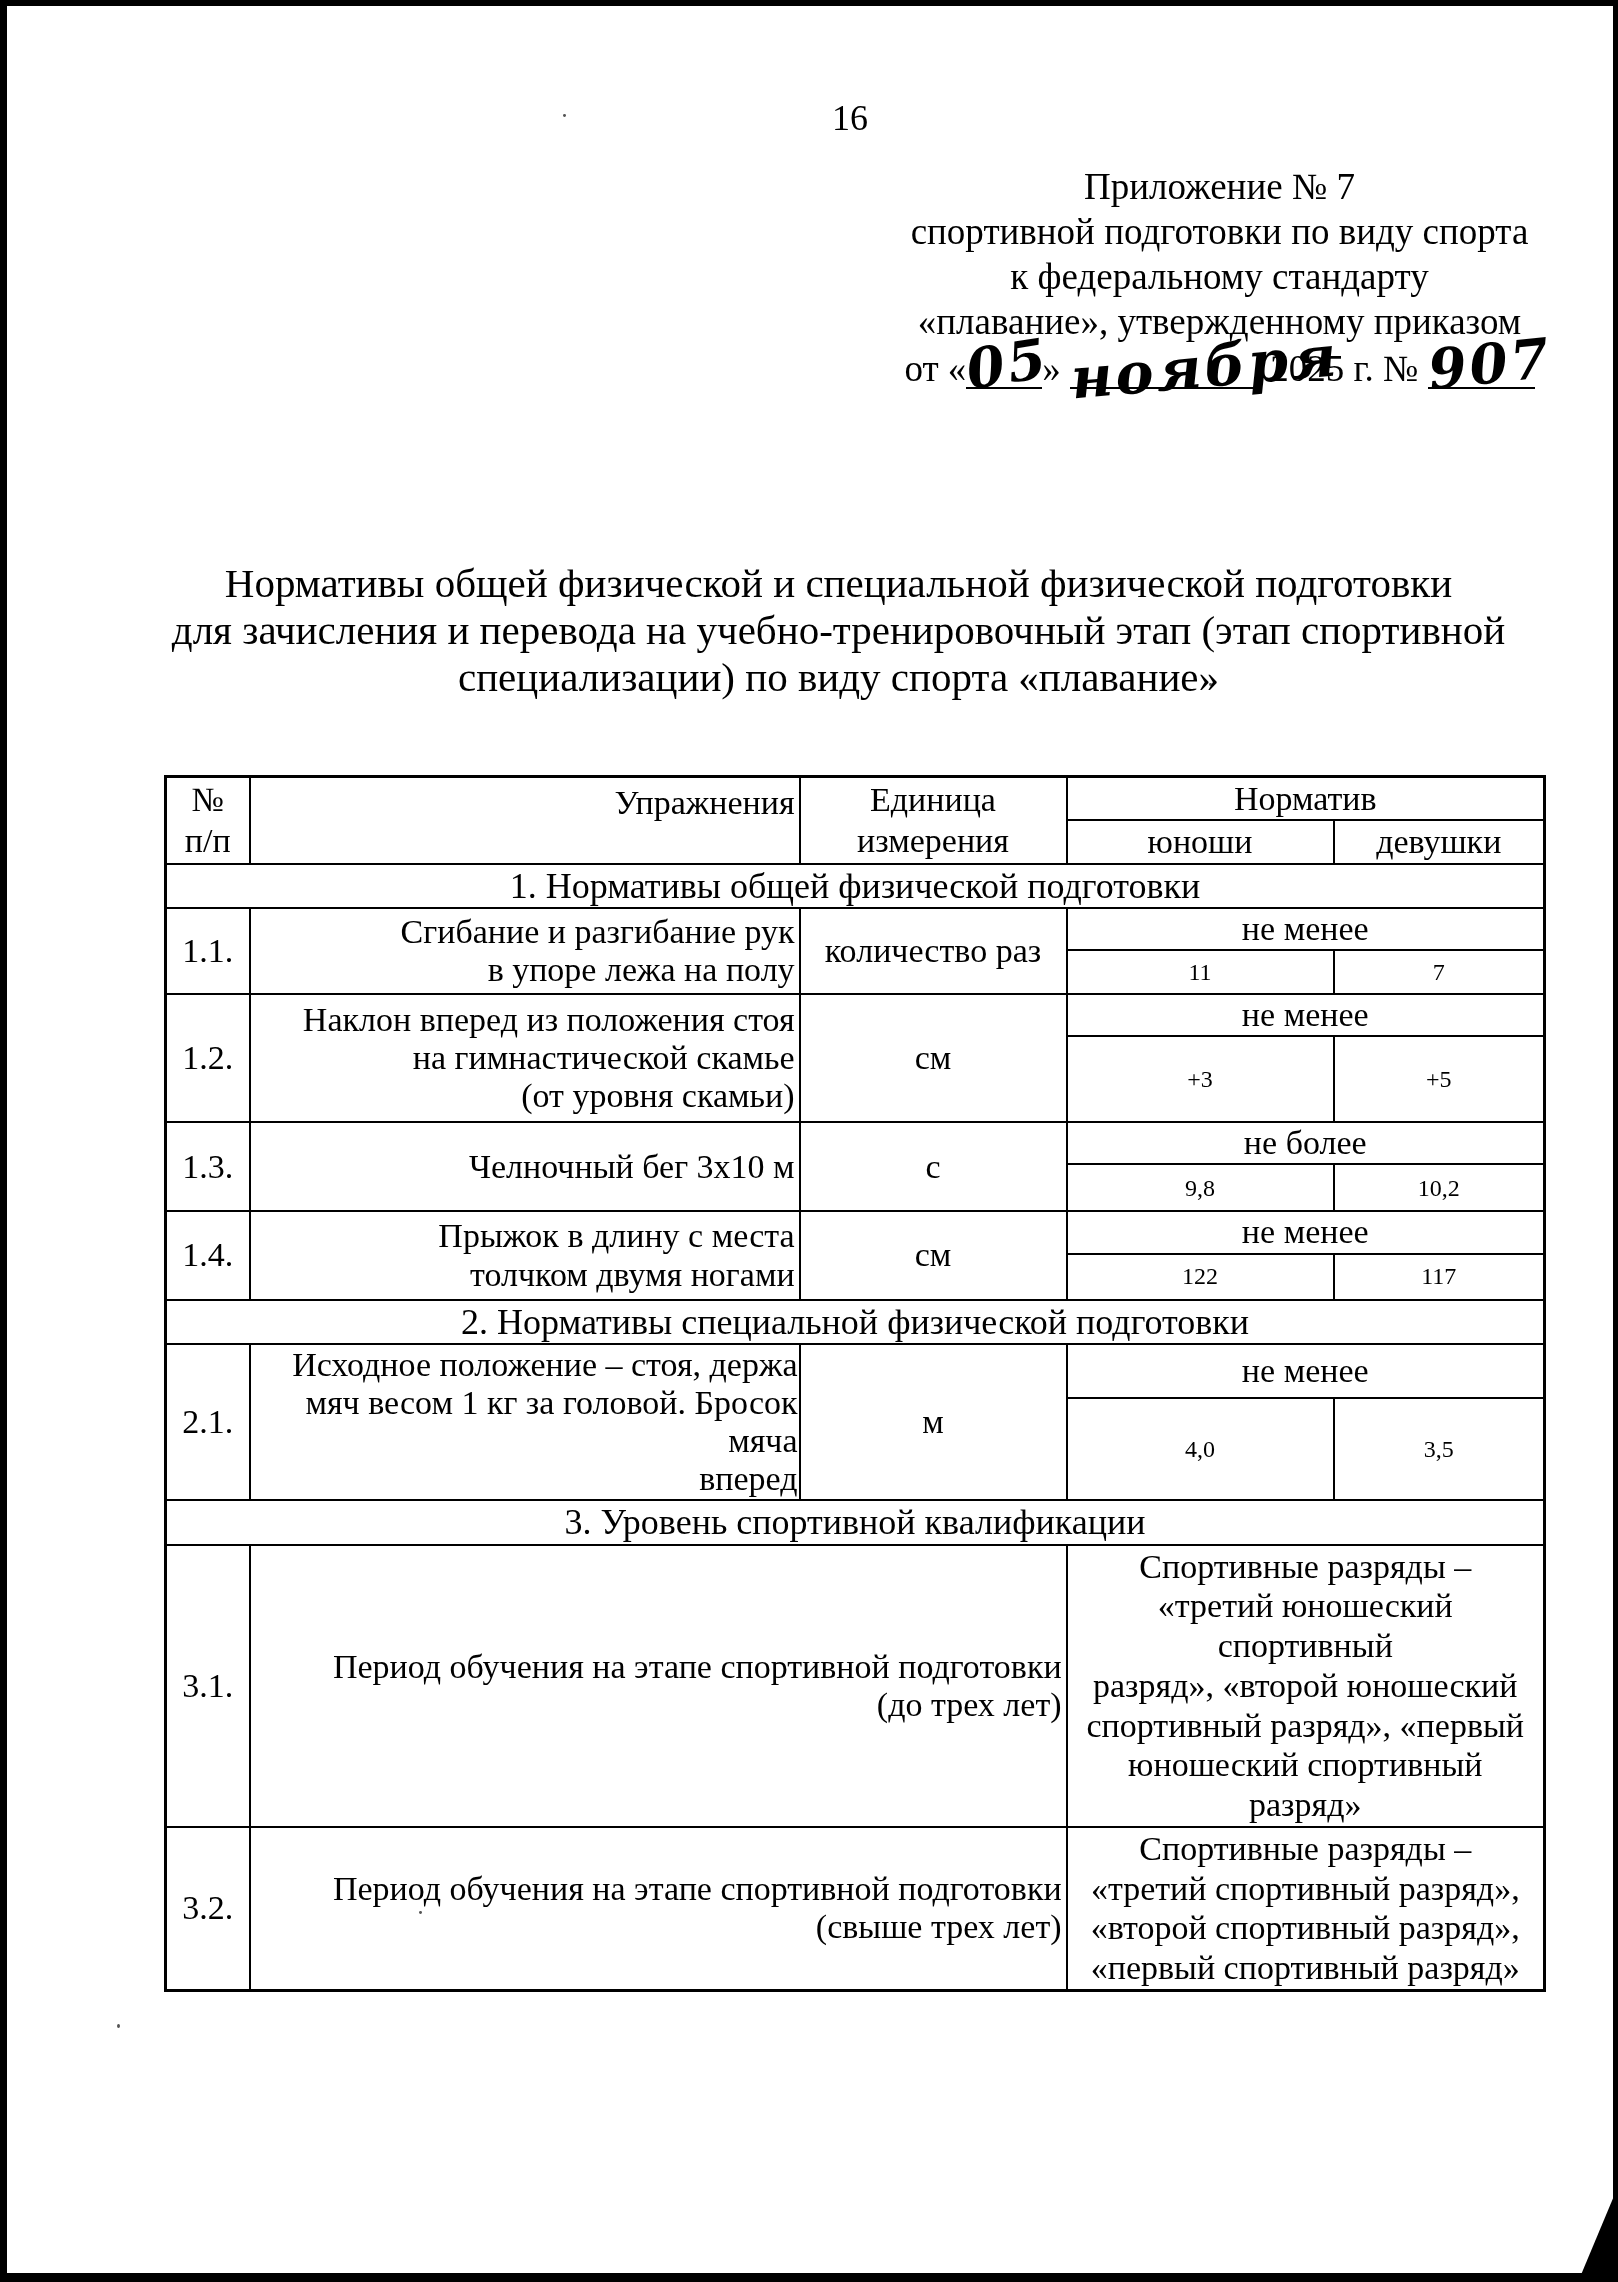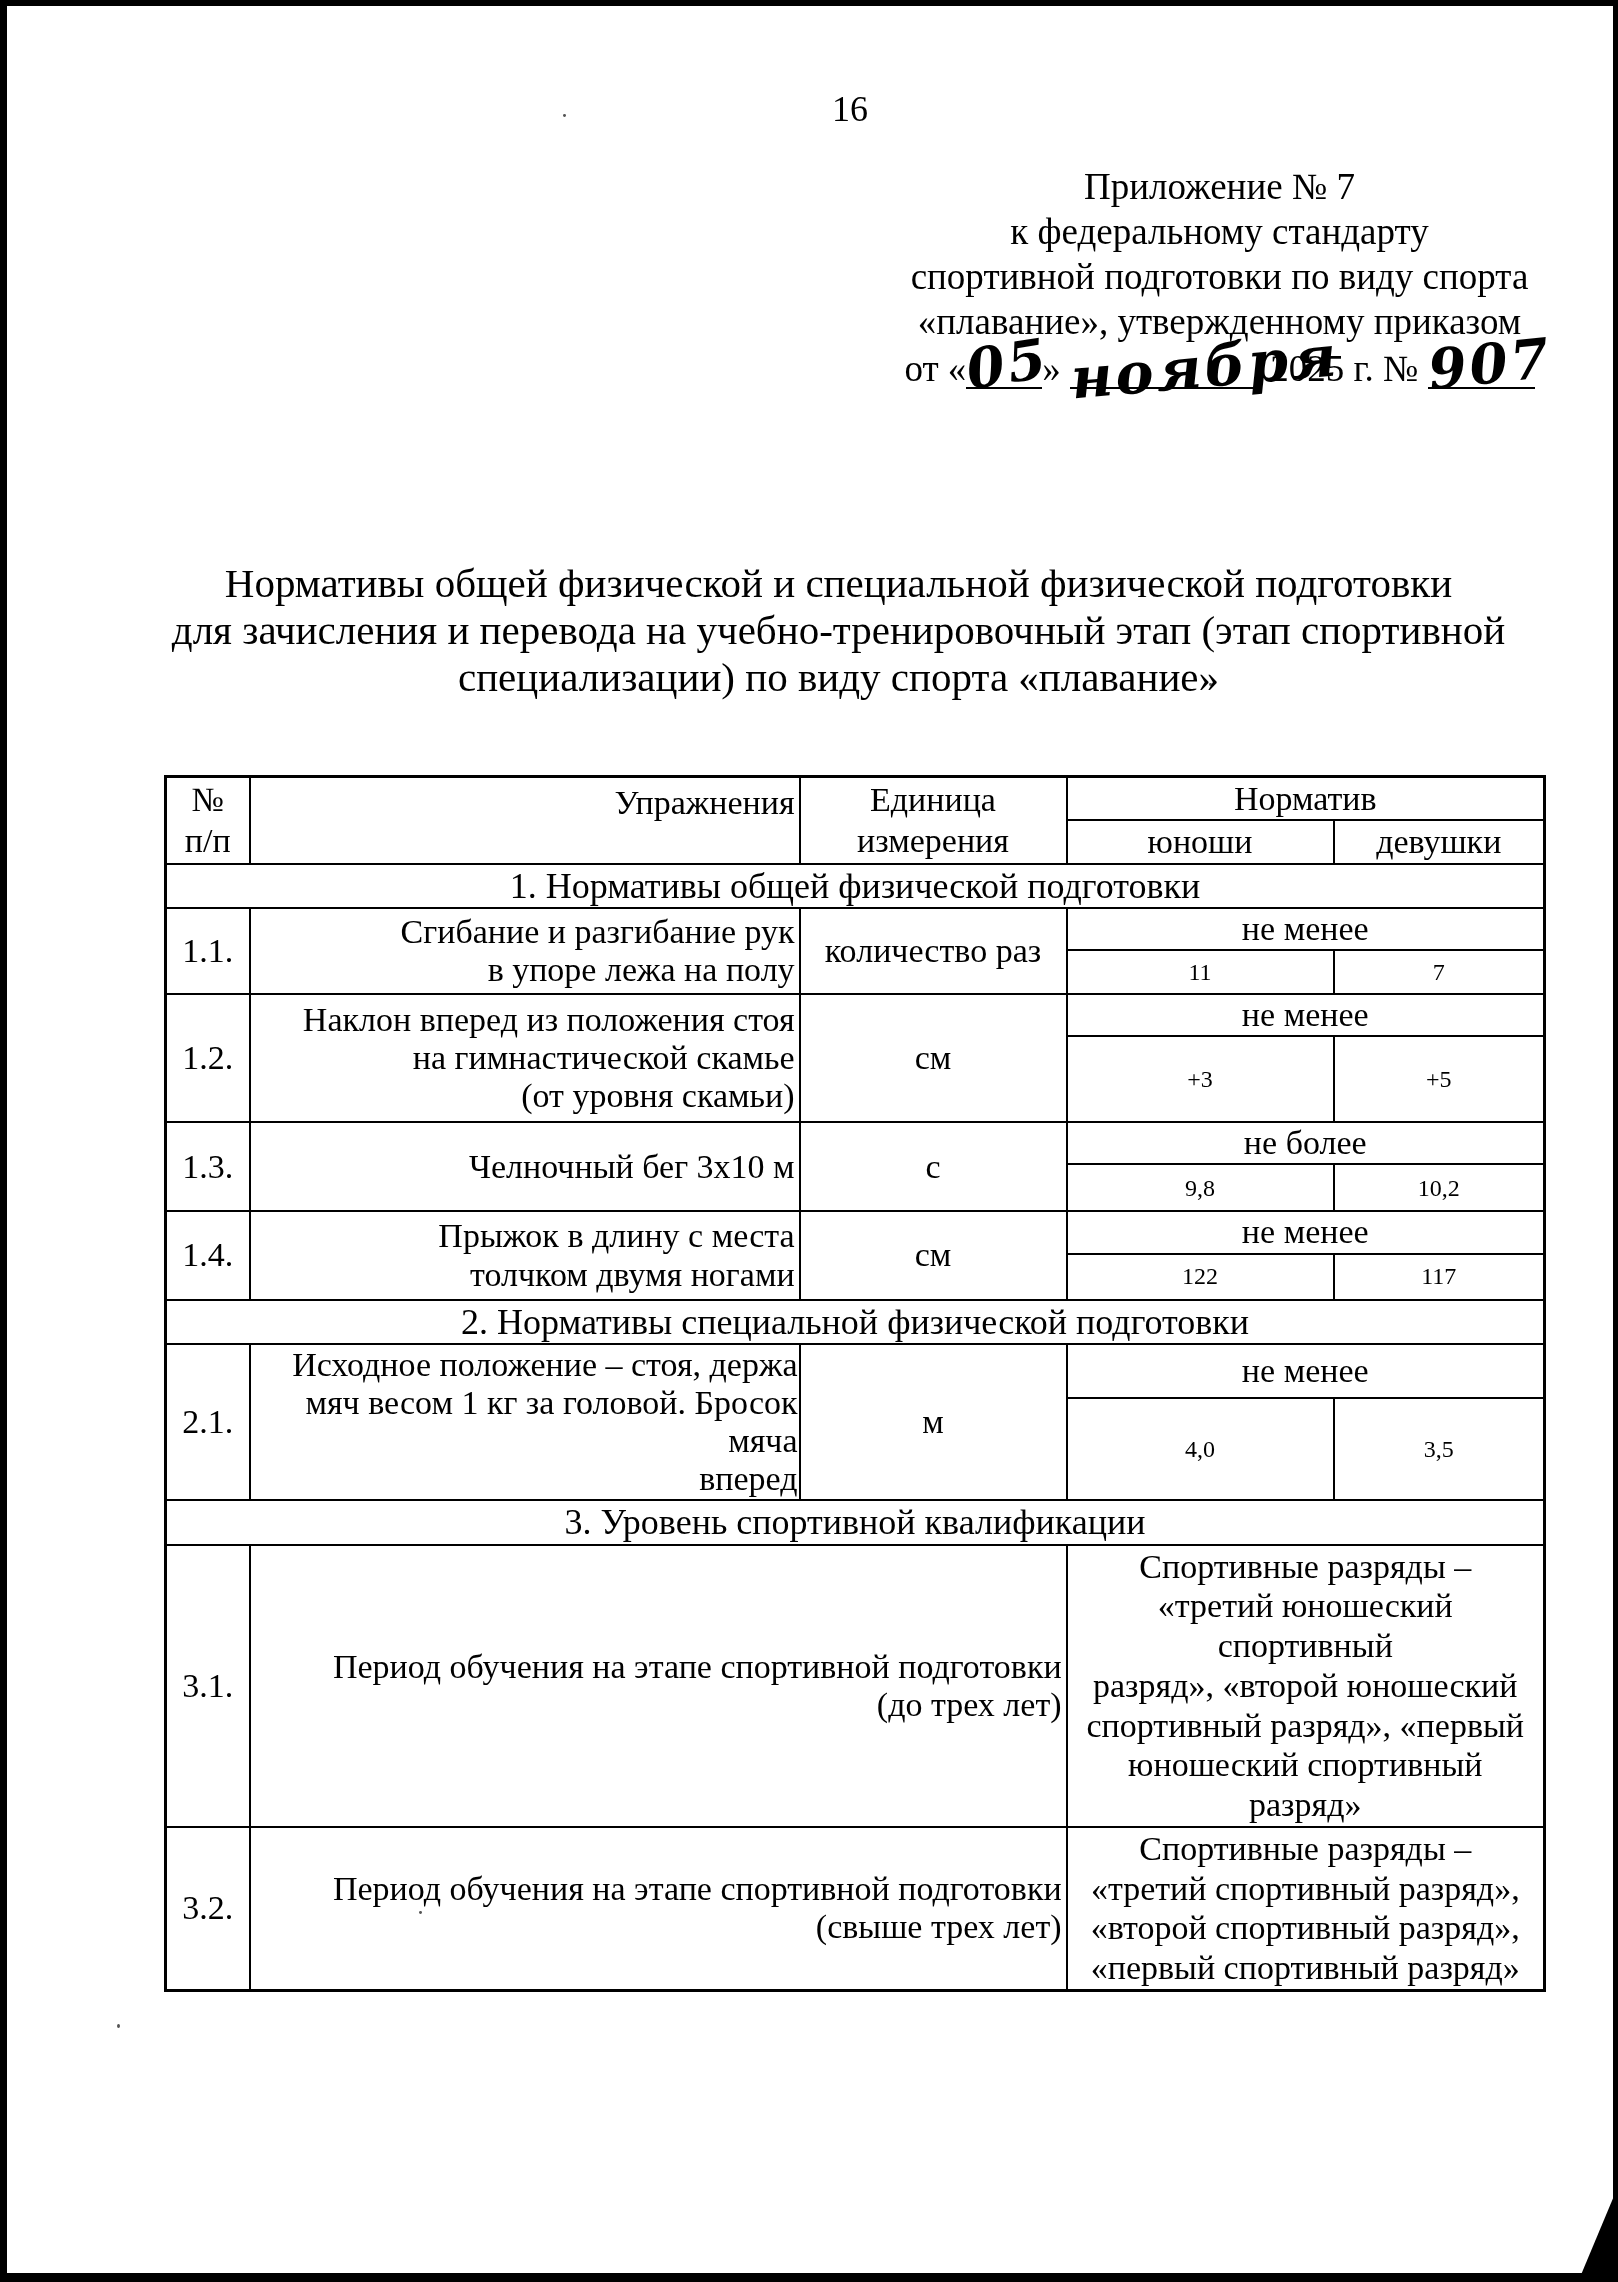--- a/index.html
+++ b/index.html
@@ -15,21 +15,21 @@
   .edge-right{right:0;top:0;width:5.9px;height:2282px;}
   .edge-bottom{left:0;bottom:0;width:1619px;height:8.8px;}
   .wedge{
     position:absolute;right:0;bottom:0;width:41px;height:98px;background:#000;
     clip-path:polygon(100% 0,100% 100%,0 100%);
   }
   .speck{position:absolute;background:#555;border-radius:50%;}
 
   
   .pagenum{
-    position:absolute;top:88px;left:850px;transform:translateX(-50%);
+    position:absolute;top:97px;left:850px;transform:translateX(-50%);
     font-size:36px;
   }
 
   
   .appendix{
     position:absolute;top:164px;left:883px;width:673px;
     text-align:center;font-size:37px;line-height:45px;
   }
   .dateline{position:relative;white-space:nowrap;margin-top:2px;}
   .blank{
@@ -86,22 +86,22 @@
 <div class="wedge"></div>
 <div class="speck" style="left:563px;top:114px;width:2.9px;height:2.9px;"></div>
 <div class="speck" style="left:1209px;top:683px;width:2.9px;height:2.9px;"></div>
 <div class="speck" style="left:117px;top:2024px;width:2.9px;height:3.9px;"></div>
 <div class="speck" style="left:419px;top:1911px;width:2.9px;height:2.9px;"></div>
 
 <div class="pagenum">16</div>
 
 <div class="appendix">
   <div>Приложение № 7</div>
+  <div>спортивной подготовки по виду спорта</div>
   <div>к федеральному стандарту</div>
-  <div>спортивной подготовки по виду спорта</div>
   <div>«плавание», утвержденному приказом</div>
   <div class="dateline">
     <span>от «</span><span class="blank blank-day"><span class="hand hand-day">05</span></span><span>»</span>
     <span class="blank blank-month"><span class="hand hand-month">ноября</span></span>
     <span>2025 г. №</span>
     <span class="blank blank-num"><span class="hand hand-num">907</span></span>
   </div>
 </div>
 
 <div class="title">

